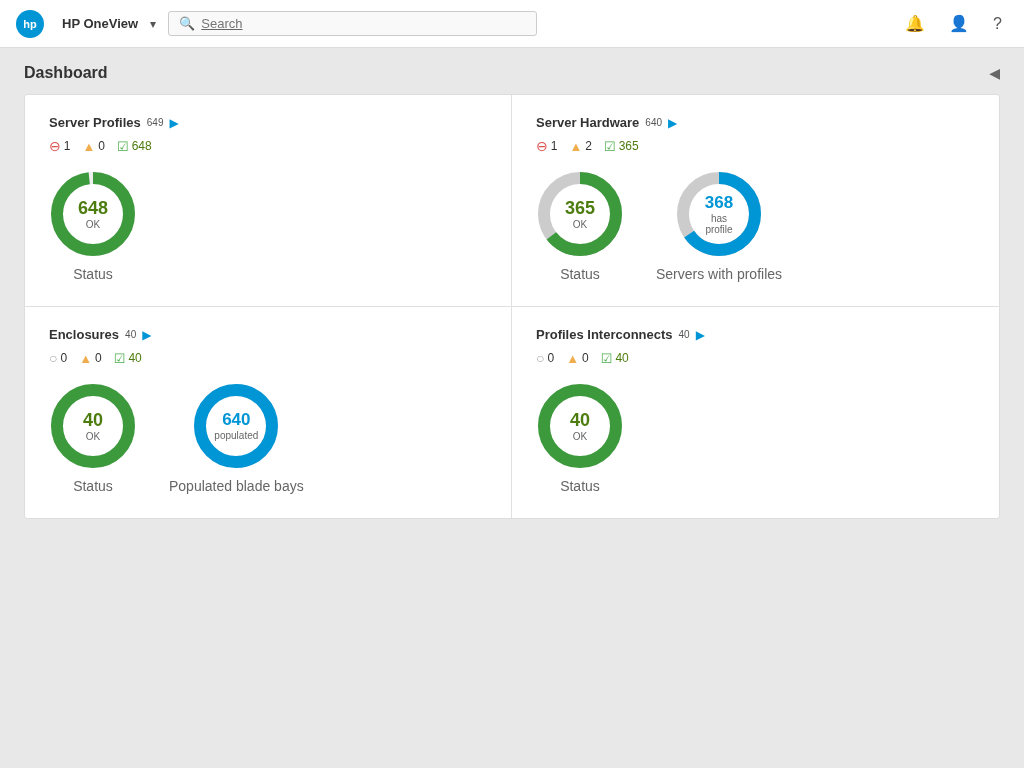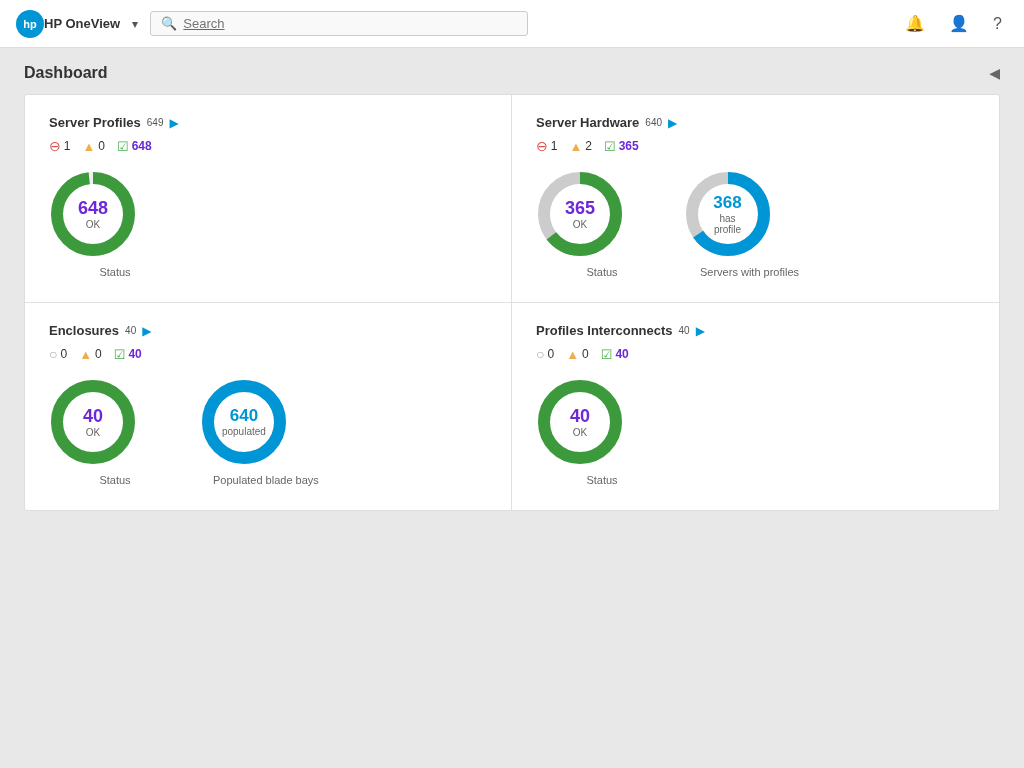--- a/index.html
+++ b/index.html
@@ -16,21 +16,21 @@
       border-bottom: 1px solid #ddd;
       height: 48px;
       display: flex;
       align-items: center;
       padding: 0 16px;
       gap: 8px;
     }
     .navbar-brand {
       display: flex;
       align-items: center;
-      gap: 0;
+      gap: 18px;
       font-size: 13px;
       font-weight: 600;
       color: #333;
     }
     .hp-logo {
       width: 28px;
       height: 28px;
       background: #0096d6;
       border-radius: 50%;
       display: flex;
@@ -184,23 +184,22 @@
       gap: 32px;
     }
 
     .chart-item {
       display: flex;
       flex-direction: column;
       align-items: center;
       gap: 8px;
     }
     .chart-label {
-      font-size: 11px;
+      font-size: 14px;
       color: #666;
-      margin-left: 44px;
     }
 
     
     .donut-wrap {
       position: relative;
       width: 88px;
       height: 88px;
     }
     .donut-wrap svg {
       transform: rotate(-90deg);
@@ -216,21 +215,21 @@
     .donut-center-num {
       font-size: 18px;
       font-weight: 700;
     }
     .donut-center-label {
       font-size: 10px;
       color: #666;
     }
 
     
-    .green-text { color: #6d28d9; font-weight: bold; }
+    .green-text { color: #4d7c0f; }
     .blue-text { color: #0096d6; }
   </style>
 </head>
 <body>
 
 <nav class="navbar">
   <div class="navbar-brand">
     <div class="hp-logo">hp</div>
     <span>HP OneView</span>
   </div>

